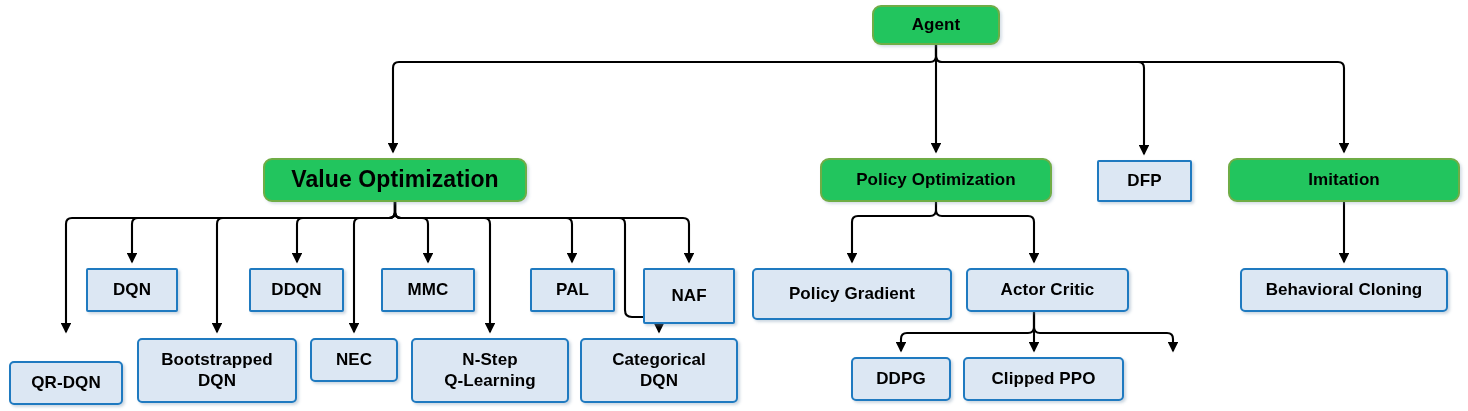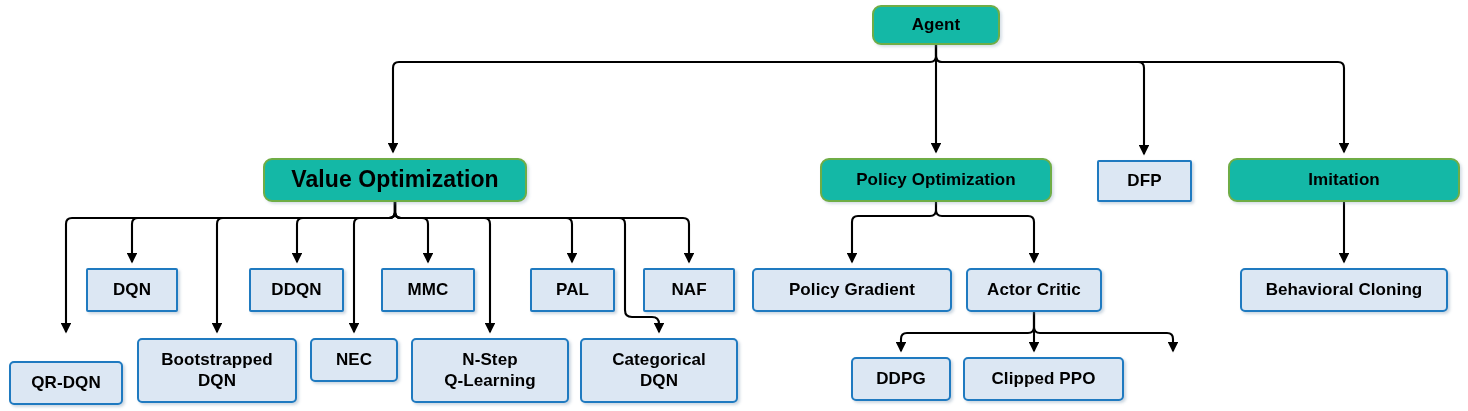--- a/index.html
+++ b/index.html
@@ -19,21 +19,21 @@
     align-items:center;
     justify-content:center;
     text-align:center;
     font-weight:bold;
     color:#000000;
     line-height:1.18;
     letter-spacing:0.1px;
     white-space:pre-line;
   }
   .node.green{
-    background:#14b8a6;
+    background:#22c55e;
     border:2.2px solid #6fad46;
     border-radius:9px;
     box-shadow:2px 2px 3px rgba(120,150,175,0.30);
   }
   .node.blue{
     background:#dce7f3;
     border:2.6px solid #1f7ac0;
     border-radius:2px;
     box-shadow:2px 2px 3px rgba(120,150,175,0.38);
   }
@@ -83,31 +83,31 @@
   <div class="node green" style="left: 872px; top: 5px; width: 128px; height: 40px; font-size: 17px;"><span>Agent</span></div>
   <div class="node green" style="left: 263px; top: 158px; width: 264px; height: 44px; font-size: 23px;"><span>Value Optimization</span></div>
   <div class="node green" style="left: 820px; top: 158px; width: 232px; height: 44px; font-size: 17px;"><span>Policy Optimization</span></div>
   <div class="node blue" style="left: 1097px; top: 160px; width: 95px; height: 42px; font-size: 17px;"><span>DFP</span></div>
   <div class="node green" style="left: 1228px; top: 158px; width: 232px; height: 44px; font-size: 17px;"><span>Imitation</span></div>
 
   <div class="node blue" style="left: 86px; top: 268px; width: 92px; height: 44px; font-size: 17px;"><span>DQN</span></div>
   <div class="node blue" style="left: 249px; top: 268px; width: 95px; height: 44px; font-size: 17px;"><span>DDQN</span></div>
   <div class="node blue" style="left: 381px; top: 268px; width: 94px; height: 44px; font-size: 17px;"><span>MMC</span></div>
   <div class="node blue" style="left: 530px; top: 268px; width: 85px; height: 44px; font-size: 17px;"><span>PAL</span></div>
-  <div class="node blue" style="left: 643px; top: 268px; width: 92px; height: 44px; font-size: 17px;"><span>NAF</span></div>
+  <div class="node blue" style="left: 643px; top: 268px; width: 92px; height: 56px; font-size: 17px;"><span>NAF</span></div>
 
   <div class="node blue rounded" style="left: 9px; top: 338px; width: 114px; height: 44px; font-size: 17px; margin-top: 23px;"><span>QR-DQN</span></div>
   <div class="node blue rounded" style="left: 137px; top: 338px; width: 160px; height: 65px; font-size: 17px;"><span>Bootstrapped
 DQN</span></div>
   <div class="node blue rounded" style="left: 310px; top: 338px; width: 88px; height: 44px; font-size: 17px;"><span>NEC</span></div>
   <div class="node blue rounded" style="left: 411px; top: 338px; width: 158px; height: 65px; font-size: 17px;"><span>N-Step
 Q-Learning</span></div>
   <div class="node blue rounded" style="left: 580px; top: 338px; width: 158px; height: 65px; font-size: 17px;"><span>Categorical
 DQN</span></div>
 
-  <div class="node blue rounded" style="left: 752px; top: 268px; width: 200px; height: 44px; font-size: 17px;"><span>Policy Gradient</span></div>
-  <div class="node blue rounded" style="left: 966px; top: 268px; width: 136px; height: 44px; font-size: 17px;"><span>Actor Critic</span></div>
+  <div class="node blue rounded" style="left: 752px; top: 268px; width: 200px; height: 52px; font-size: 17px;"><span>Policy Gradient</span></div>
+  <div class="node blue rounded" style="left: 966px; top: 268px; width: 163px; height: 44px; font-size: 17px;"><span>Actor Critic</span></div>
   <div class="node blue rounded" style="left: 851px; top: 357px; width: 100px; height: 44px; font-size: 17px;"><span>DDPG</span></div>
   <div class="node blue rounded" style="left: 963px; top: 357px; width: 161px; height: 44px; font-size: 17px;"><span>Clipped PPO</span></div>
 
   <div class="node blue rounded" style="left: 1240px; top: 268px; width: 208px; height: 44px; font-size: 17px;"><span>Behavioral Cloning</span></div>
 
 </div>
 
 </body></html>

